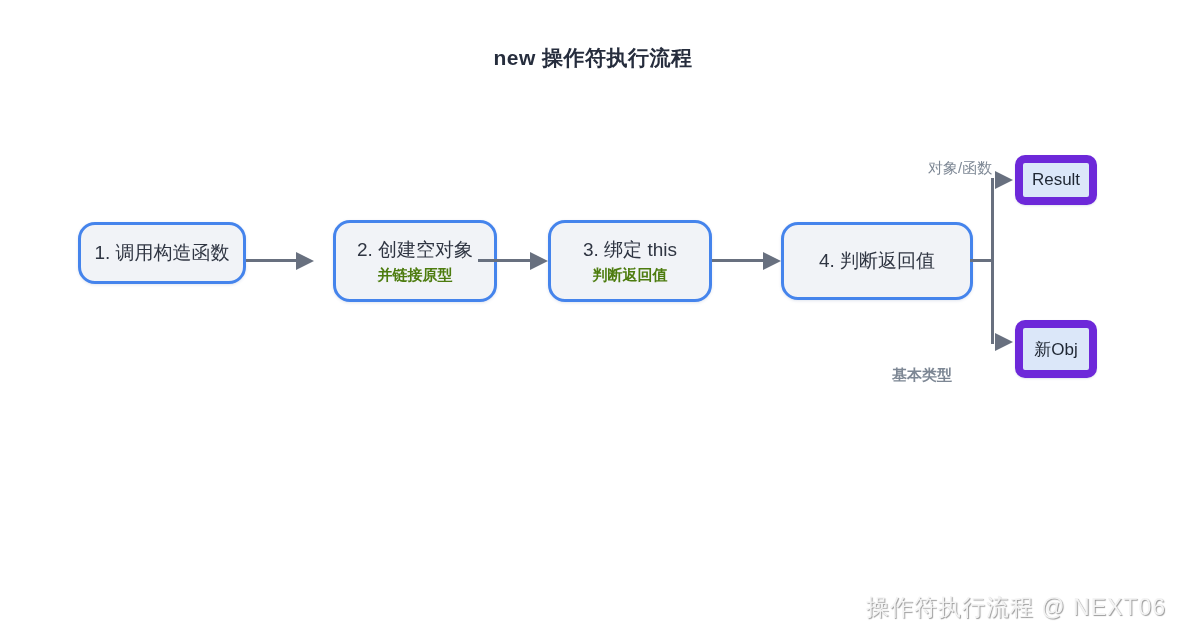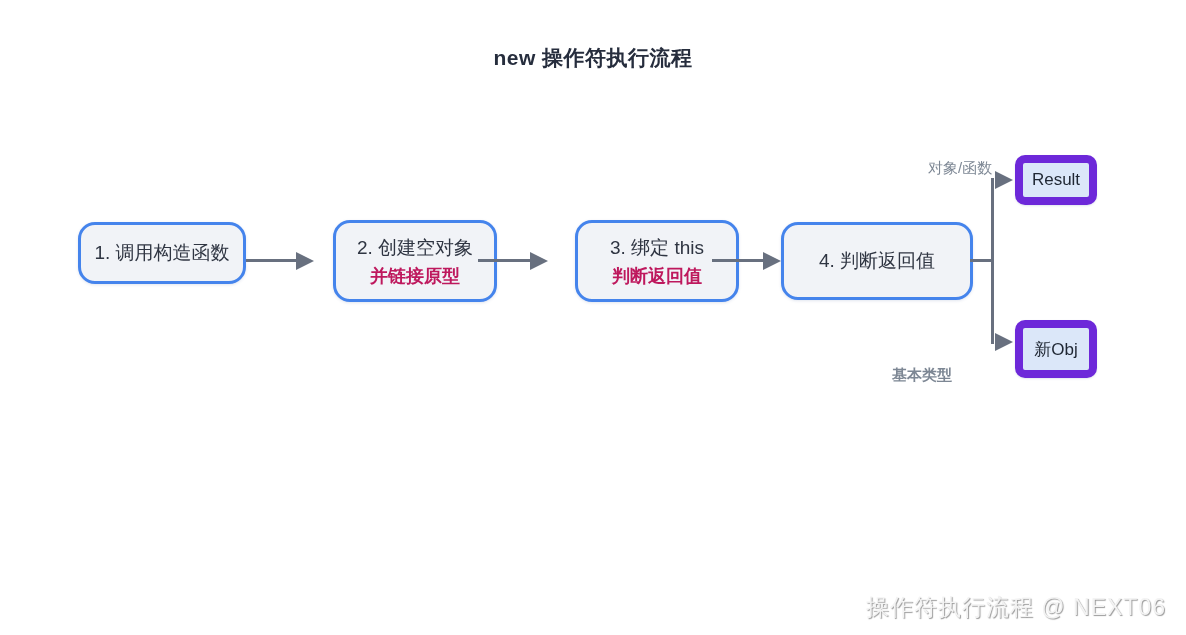--- a/index.html
+++ b/index.html
@@ -33,23 +33,23 @@
     flex-direction:column;
     align-items:center;
     justify-content:center;
     box-shadow:0 1px 3px rgba(60,90,150,0.15);
   }
   .step .label{
     font-size:19px;
     color:#2f3542;
   }
   .step .sublabel{
-    font-size:18px;
+    font-size:15px;
     font-weight:700;
-    color:#be185d;
+    color:#4d7c0f;
     margin-top:3px;
   }
   .terminal{
     position:absolute;
     box-sizing:border-box;
     border:8px solid #6d28d9;
     background:#dbe7f9;
     border-radius:10px;
     display:flex;
     align-items:center;
@@ -100,21 +100,21 @@
 
   <div class="step" style="left:78px;top:222px;width:168px;height:62px;">
     <div class="label">1. 调用构造函数</div>
   </div>
 
   <div class="step" style="left:314px;top:220px;width:164px;height:82px;margin-left:19px;">
     <div class="label">2. 创建空对象</div>
     <div class="sublabel">并链接原型</div>
   </div>
 
-  <div class="step" style="left:548px;top:220px;width:164px;height:82px;margin-left:27px;">
+  <div class="step" style="left:548px;top:220px;width:164px;height:82px;">
     <div class="label">3. 绑定 this</div>
     <div class="sublabel">判断返回值</div>
   </div>
 
   <div class="step" style="left:781px;top:222px;width:192px;height:78px;">
     <div class="label">4. 判断返回值</div>
   </div>
 
   <div class="terminal" style="left:1015px;top:155px;width:82px;height:50px;">
     <span>Result</span>

